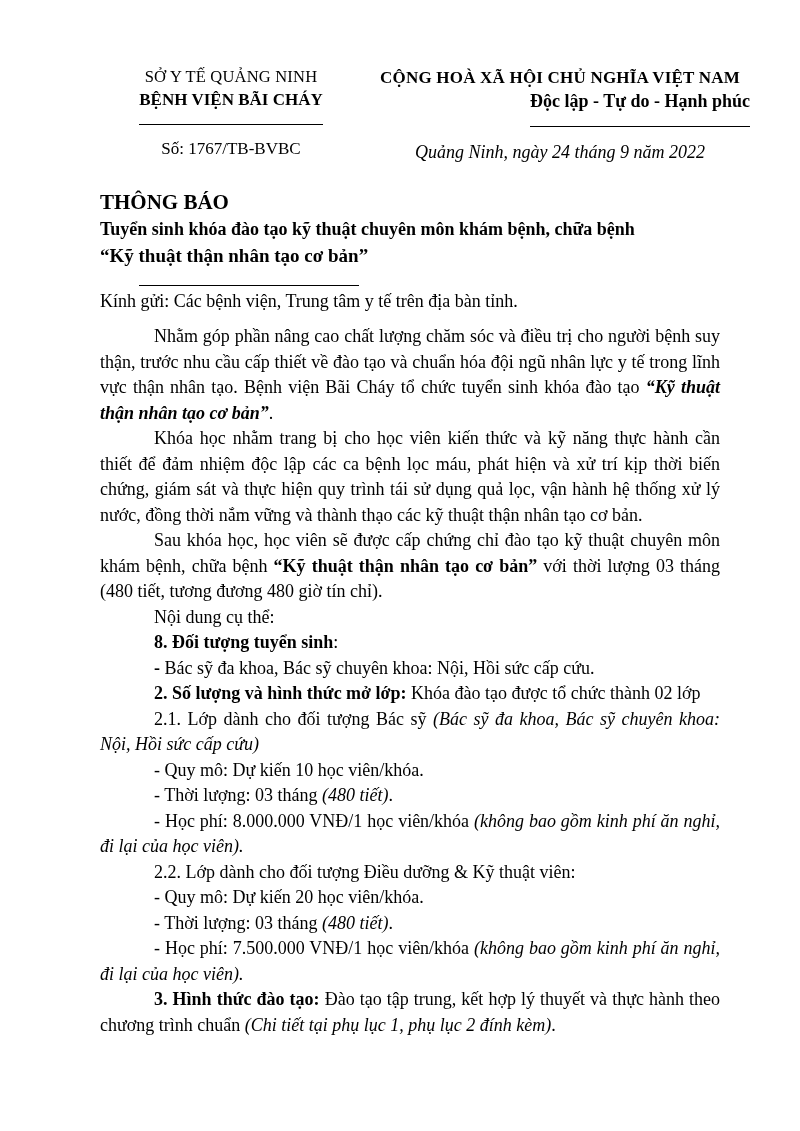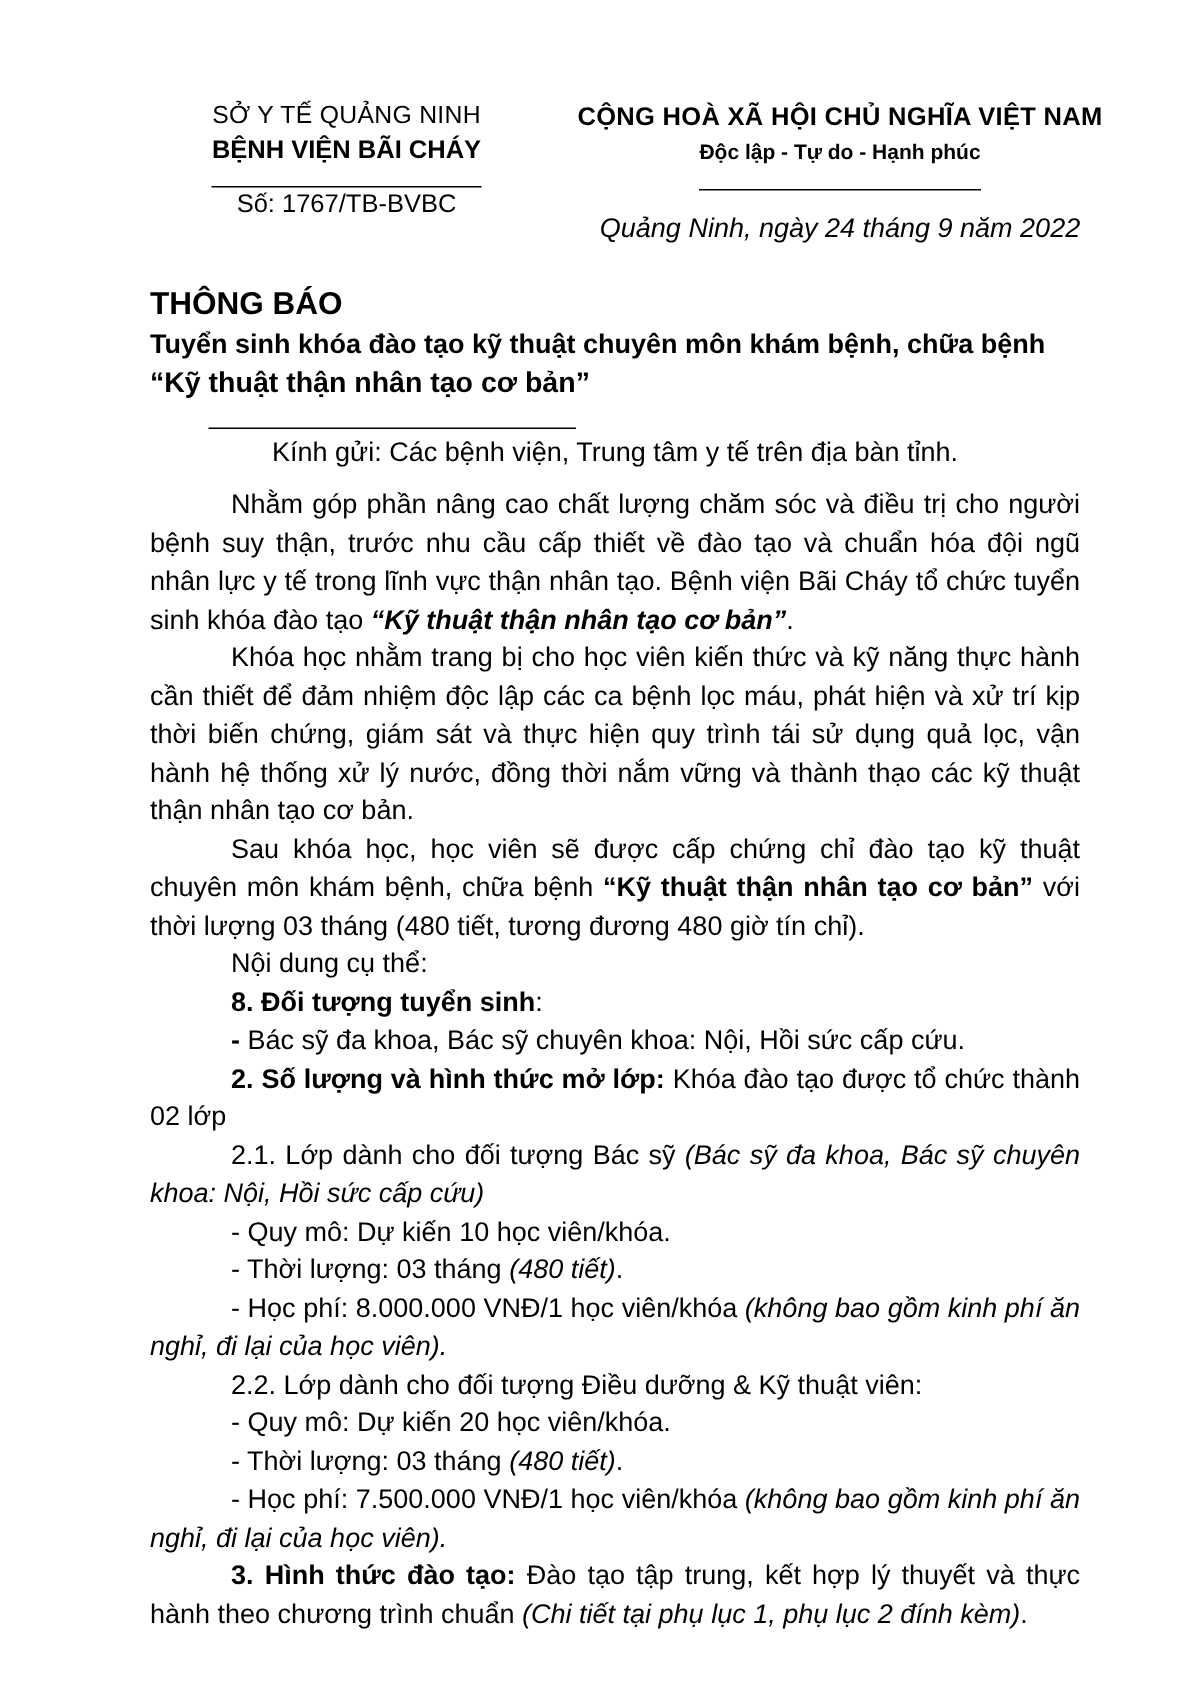--- a/index.html
+++ b/index.html
@@ -7,21 +7,21 @@
     padding: 0;
     background: #ffffff;
   }
   .page {
     position: relative;
     width: 800px;
     height: 1131px;
     margin: 0 auto;
     background: #ffffff;
     color: #000000;
-    font-family: Liberation Sans, sans-serif;
+    font-family: Liberation Serif, serif;
     box-sizing: border-box;
     padding: 66px 80px 0 100px;
     overflow: hidden;
   }
   
   .doc-header {
     display: flex;
     margin-left: -92px;  
     margin-right: -60px;
   }
@@ -32,31 +32,31 @@
     flex: none;
   }
   .hdr-right {
     width: 380px;
     margin-left: 16px;
     text-align: center;
     flex: none;
   }
   .org-line   { font-size: 16.5px; line-height: 22px; letter-spacing: 0.2px; }
   .org-bold   { font-size: 17px; font-weight: bold; line-height: 24px; }
-  .doc-number { font-size: 17px; line-height: 22px; }
+  .doc-number { font-size: 17px; margin-top: 13px; line-height: 22px; }
   .nat-line   { font-size: 17px; font-weight: bold; line-height: 23px; letter-spacing: 0.2px; }
-  .motto-line { font-size: 14px; font-weight: bold; line-height: 25px; }
+  .motto-line { font-size: 18px; font-weight: bold; line-height: 25px; text-align: right; }
   .date-line  { font-size: 18px; font-style: italic; margin-top: 14px; line-height: 22px; }
   .underlined { display: inline-block; border-bottom: 1.6px solid #000; padding-bottom: 12px; }
   
   .title-block { margin-top: 26px; }
   .doc-title    { font-size: 21px; font-weight: bold; line-height: 27px; margin: 0; }
   .doc-subtitle { font-size: 18px; font-weight: bold; line-height: 26px; margin: 0; }
   .doc-subtitle2{ font-size: 19px; font-weight: bold; line-height: 28px; margin: 0; }
-  .salutation { text-align: center; font-size: 18px; margin-top: 21px; margin-bottom: 12px; }
+  .salutation { text-align: left; font-size: 18px; margin-top: 21px; margin-bottom: 12px; }
   
   .doc-body { font-size: 18px; line-height: 25.5px; }
   .para {
     margin: 0;
     text-align: justify;
     text-indent: 54px;
   }
   .b  { font-weight: bold; }
   .i  { font-style: italic; }
   .bi { font-weight: bold; font-style: italic; }

